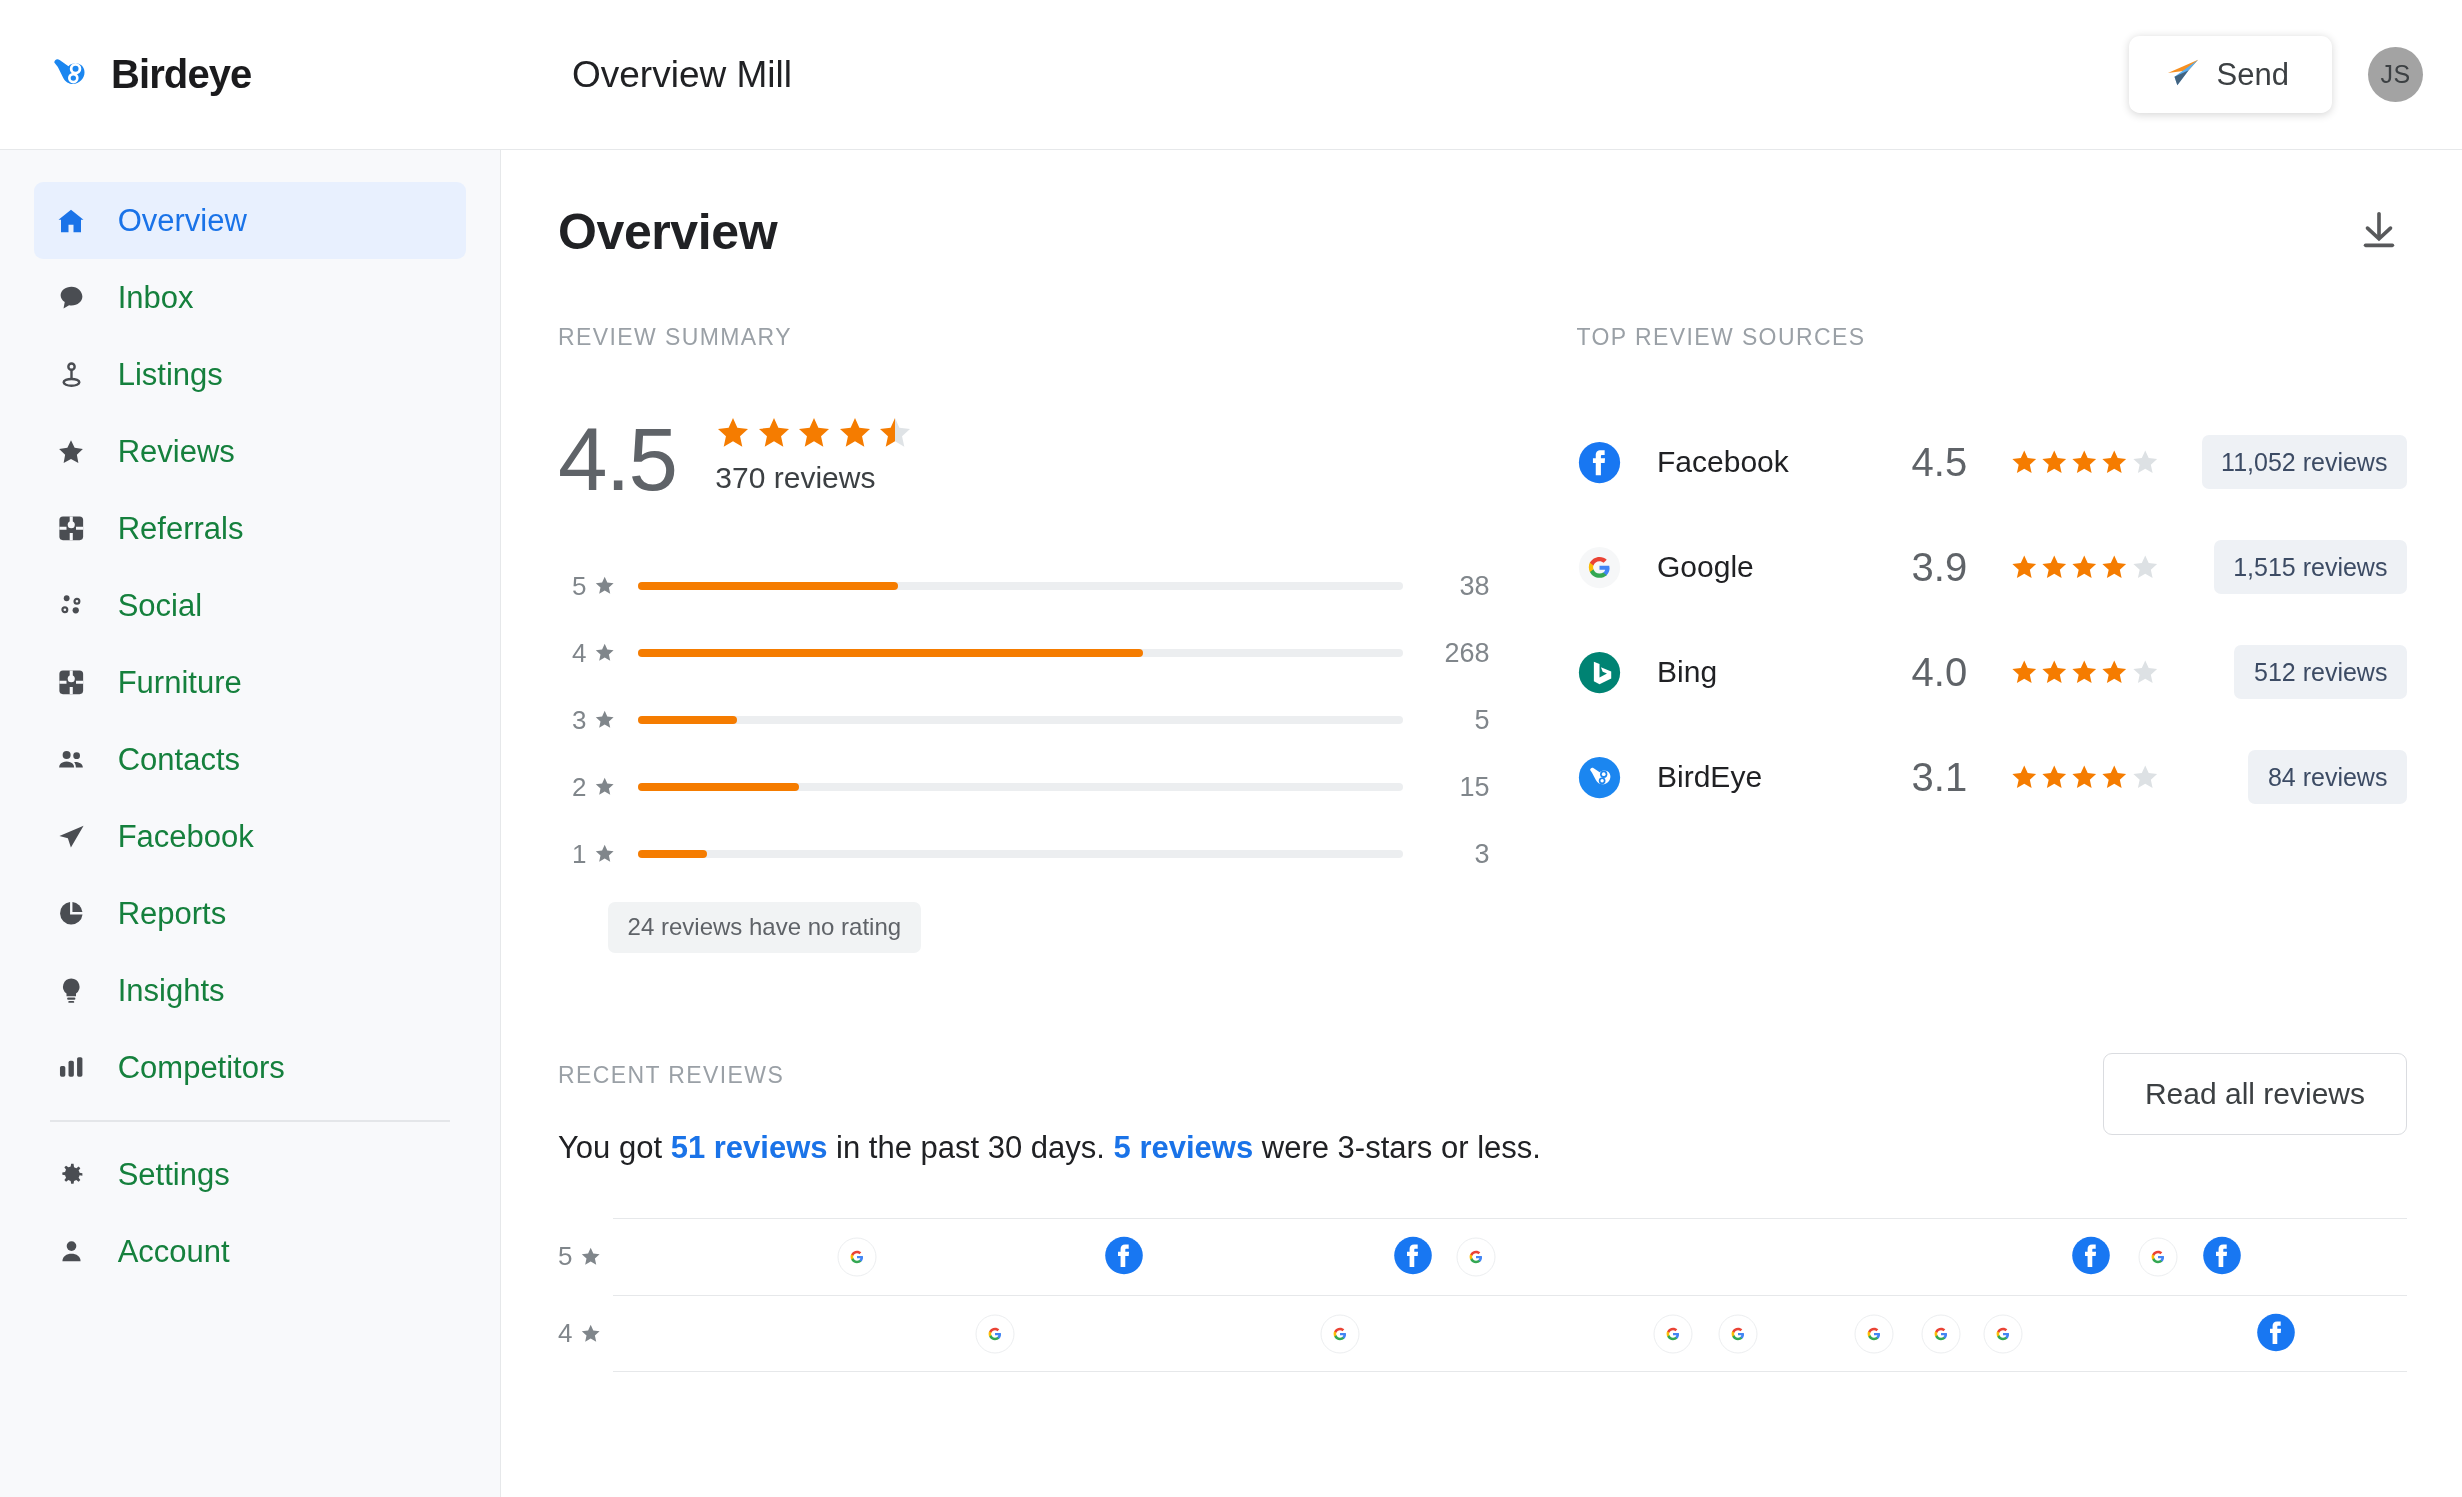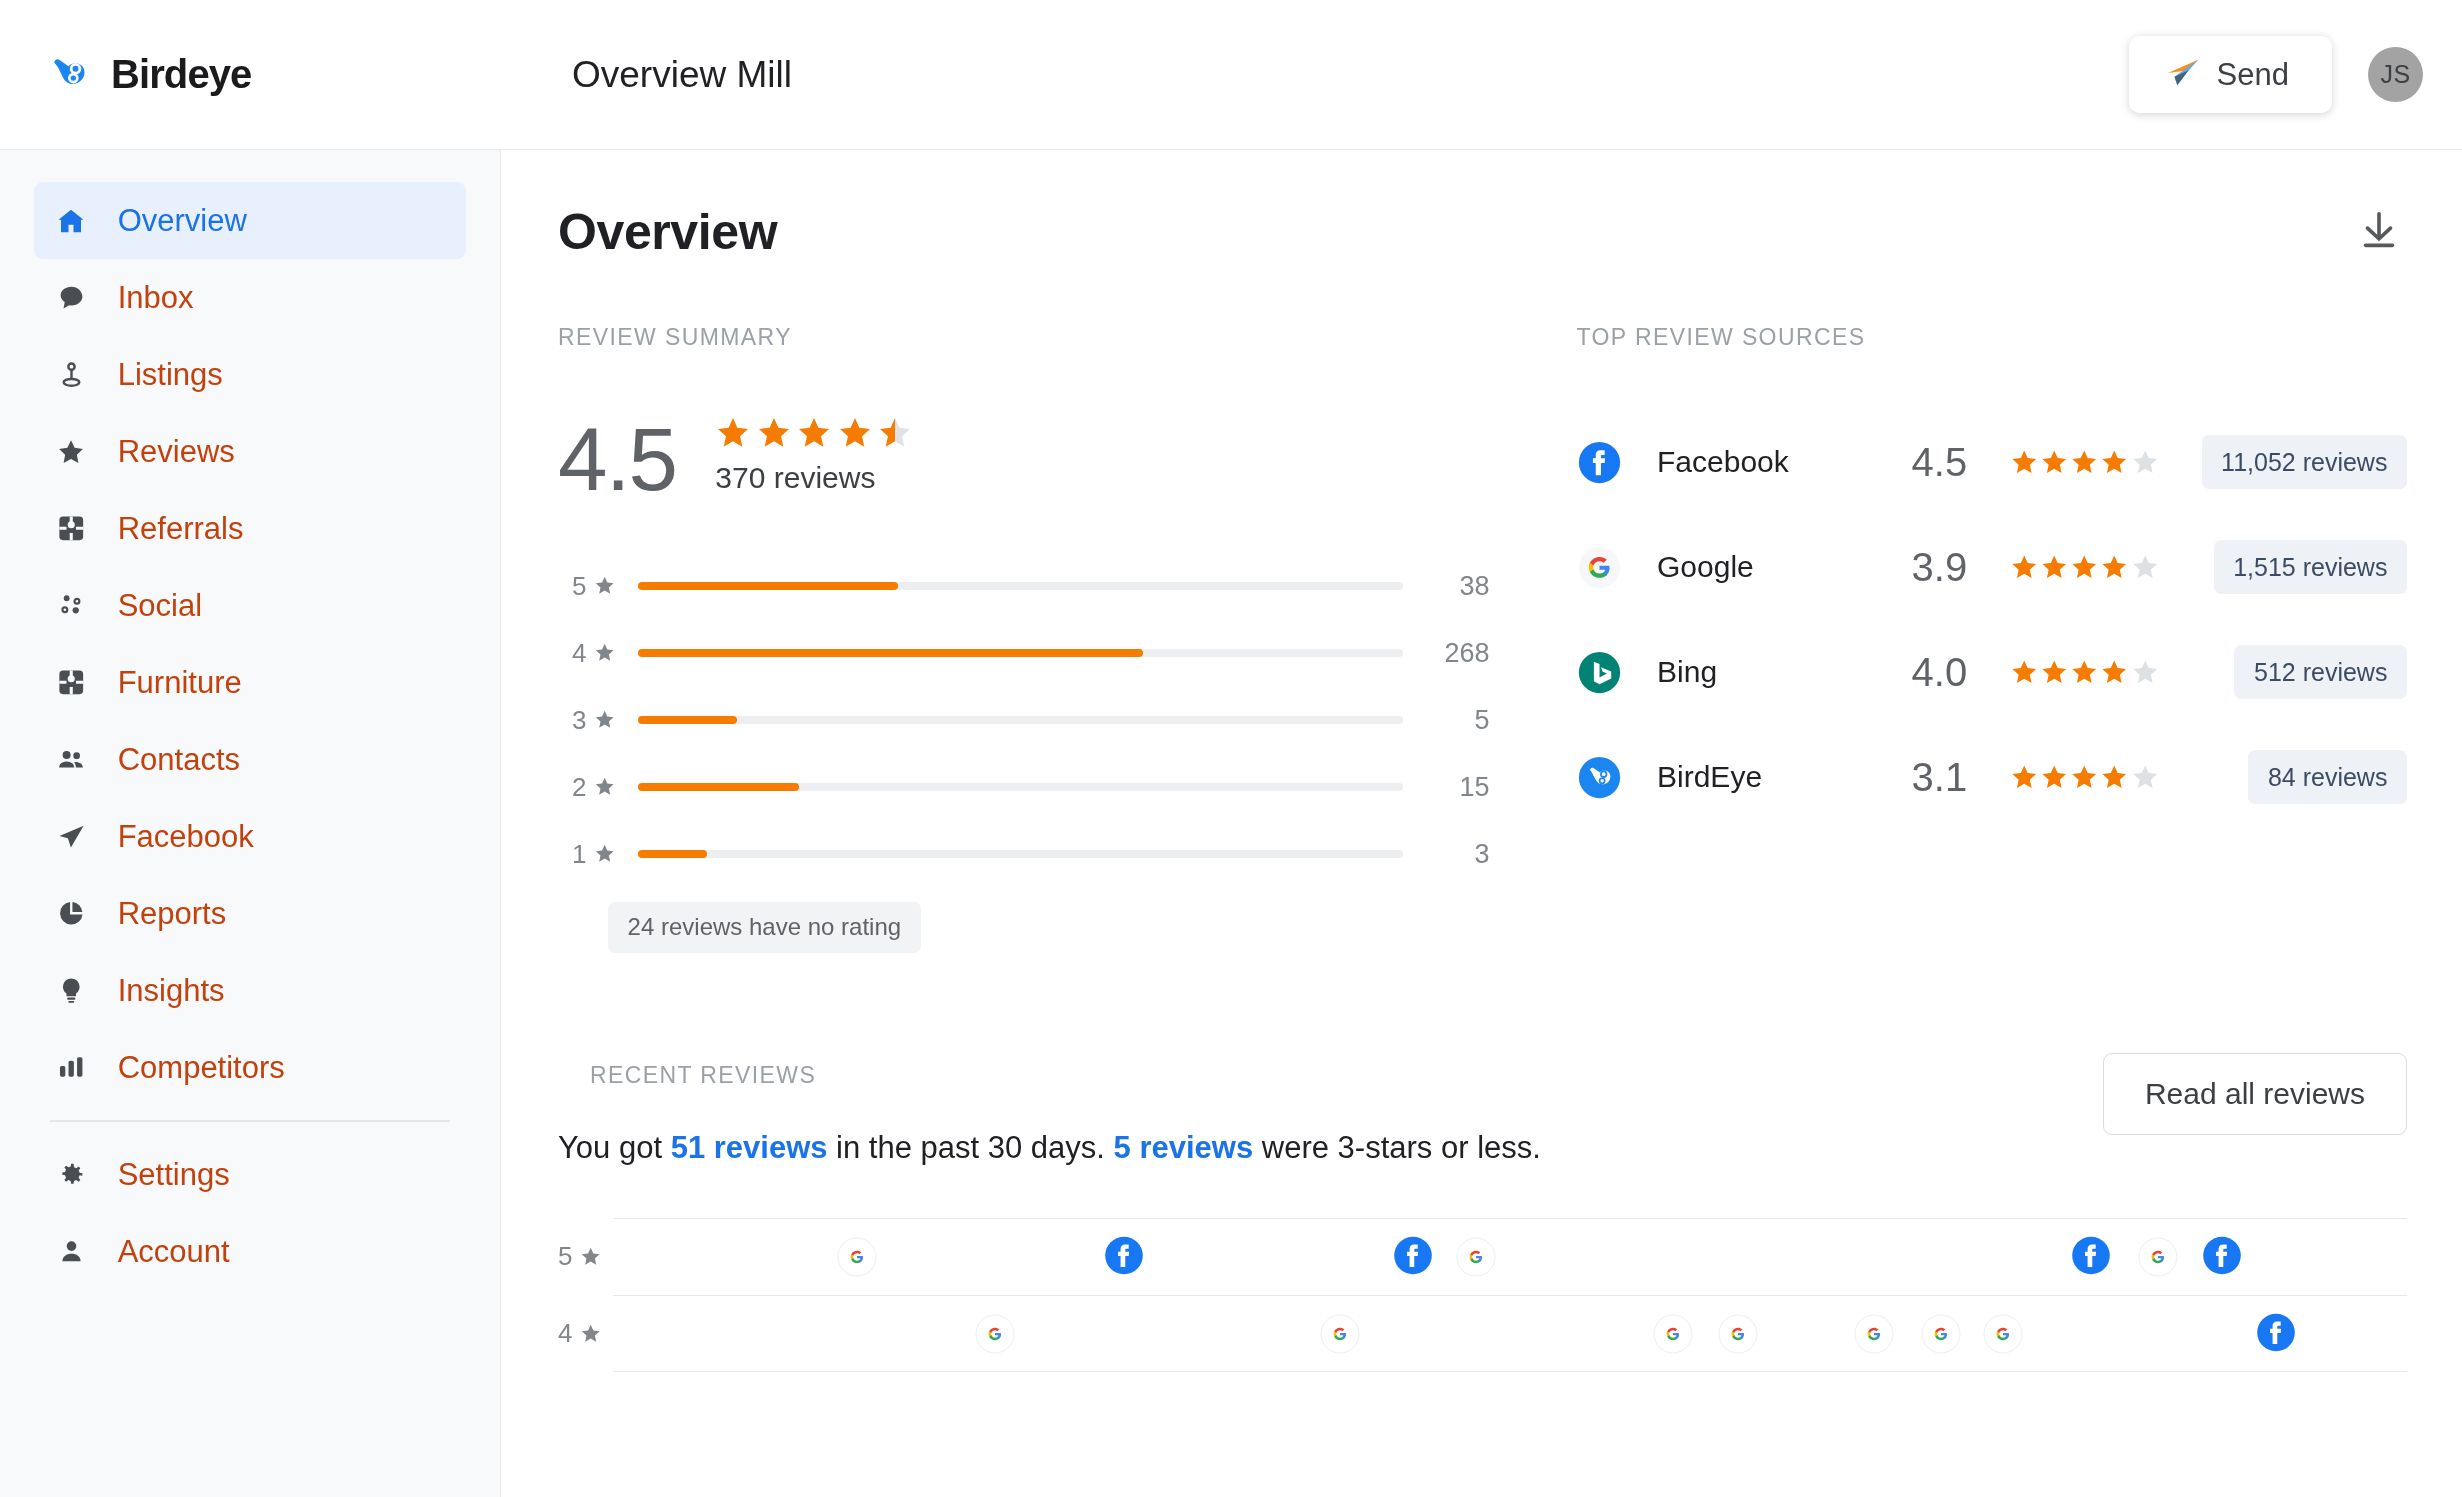--- a/index.html
+++ b/index.html
@@ -47,21 +47,21 @@
     border-right: 1.8px solid #e6e8ea;
     padding-top: 32px;
     position: relative;
   }
   .nav-item {
     display: flex; align-items: center; gap: 28px;
     height: 77px; margin: 0 34px; padding-left: 18.7px;
     border-radius: 9px; cursor: pointer;
   }
   .nav-item .nav-ico { width: 37px; display: flex; align-items: center; justify-content: center; }
-  .nav-item .nav-label { font-size: 31px; color: #c2410c; }
+  .nav-item .nav-label { font-size: 31px; color: #15803d; }
   .nav-item.active { background: #e8f0fe; }
   .nav-item.active .nav-label { color: #1a73e8; }
   .nav-sep { height: 1.8px; background: #e4e6e9; margin: 14.3px 50px 14.3px 50px; }
 
   
   .main { flex: 1; min-width: 0; padding: 0 55px 0 57px; position: relative; overflow: hidden; }
   .main-head { display: flex; align-items: center; justify-content: space-between; padding-top: 52px; }
   .main-title { font-size: 50px; font-weight: 700; color: #202124; letter-spacing: -0.4px; }
   .dl-btn { background: none; border: none; cursor: pointer; padding: 5.3px; display: flex; }
 
@@ -106,21 +106,21 @@
   .src-stars { display: flex; gap: 1.8px; width: 192px; }
   .src-badge {
     background: #eef1f5; color: #3c4b64;
     font-size: 25px; padding: 12.5px 19.6px; border-radius: 7.1px;
     white-space: nowrap;
   }
   .src-badge-cell { flex: 1; display: flex; justify-content: flex-end; }
 
   
   .recent { margin-top: 109px; position: relative; }
-  .recent-head { display: flex; justify-content: space-between; align-items: center; margin-left: 32px; }
+  .recent-head { display: flex; justify-content: space-between; align-items: center; }
   .recent-line { font-size: 31px; color: #202124; margin-top: 41px; }
   .recent-line a { color: #1a73e8; text-decoration: none; font-weight: 700; }
   .read-all {
     border: 1.8px solid #dadce0; background: #fff; border-radius: 9px;
     font-size: 30px; color: #3c4043; padding: 23px 41px; cursor: pointer;
     position: absolute; right: 0; top: -9px;
   }
 
   .timeline { margin-top: 52px; }
   .tl-row { display: flex; align-items: center; height: 77px; position: relative; }

